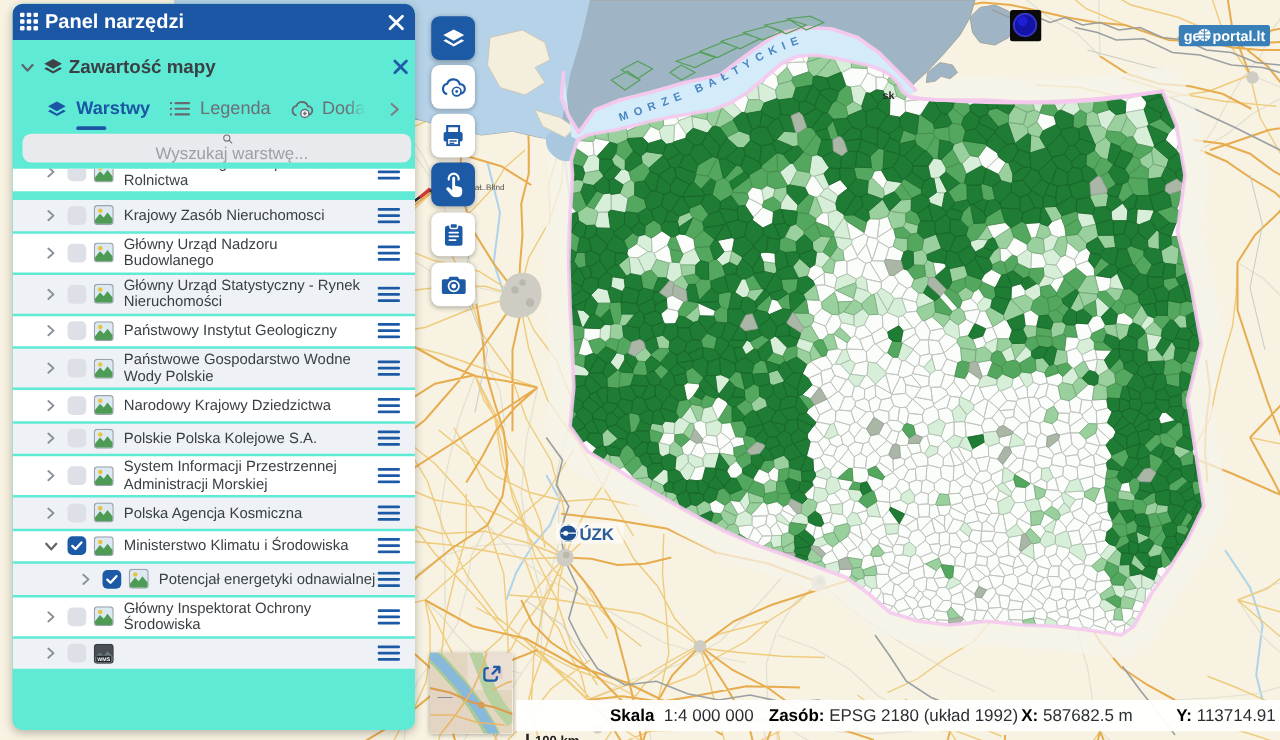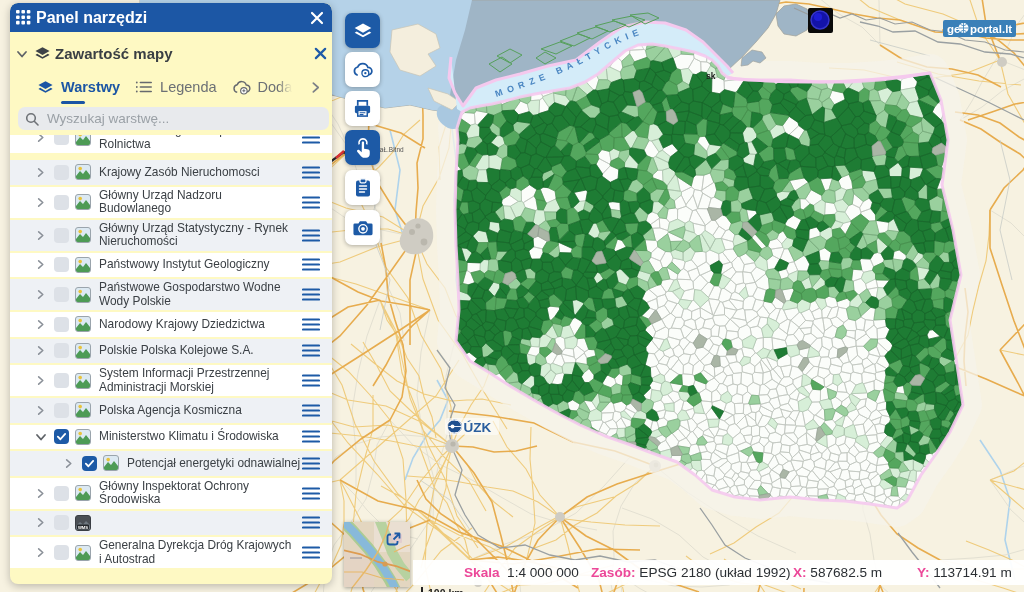--- a/index.html
+++ b/index.html
@@ -1,56 +1,56 @@
 <!DOCTYPE html>
 <html><head><meta charset="utf-8">
 <style>
 * { margin:0; padding:0; box-sizing:border-box; }
 html,body { width:1024px; height:592px; overflow:hidden; font-family:"Liberation Sans",sans-serif; }
 #stage { position:relative; width:1024px; height:592px; background:#f7f2e1; }
 #map { position:absolute; inset:0; }
-#panel { position:absolute; left:10px; top:3px; width:322px; height:581px; background:#fef9c3; border-radius:8px; box-shadow:0 2px 8px rgba(0,0,0,0.25); overflow:hidden; }
+#panel { position:absolute; left:10px; top:3px; width:322px; height:581px; background:#5eead4; border-radius:8px; box-shadow:0 2px 8px rgba(0,0,0,0.25); overflow:hidden; }
 #phead { height:29px; background:#1c57a5; display:flex; align-items:center; padding:0 8px 0 6px; border-radius:8px 8px 0 0; }
 #phead .ttl { color:#fff; font-size:16px; font-weight:bold; margin-left:5px; }
 #phead .gicon, #phead .x { display:flex; }
 #phead .x { margin-left:auto; }
 #sect { display:flex; align-items:center; padding:13px 5px 6px 6px; }
 #sect .st { font-size:15px; font-weight:bold; color:#3a3f44; margin-left:4px; }
 #sect .x { margin-left:auto; display:flex; }
 #sect > svg, #sect > span { display:flex; }
 #sect > svg:first-child { margin-right:6px; }
 #tabs { display:flex; align-items:center; padding:8px 10px 0 27px; height:30px; }
 .tab { display:flex; align-items:center; gap:7px; color:#6c7075; font-size:14.5px; }
 .tab.on { color:#1b55a4; font-weight:bold; position:relative; }
 .tab.on:after { content:""; position:absolute; left:24px; top:22px; width:24px; height:3px; background:#1b55a4; border-radius:2px; }
 #tabs .sp { width:15px; }
 #tabs .fade { -webkit-mask-image:linear-gradient(90deg,#000 55%,transparent 95%); mask-image:linear-gradient(90deg,#000 55%,transparent 95%); width:36px; overflow:hidden; white-space:nowrap; }
 #tabs .arrow { margin-left:auto; display:flex; }
 #searchwrap { padding:9px 3px 2px 8px; }
-#search { height:23px; background:#e8eaed; border-radius:7px; display:flex; align-items:center; padding:0 8px 0 7px; }
+#search { height:23px; background:#e8eaed; border-radius:7px; display:flex; align-items:center; padding:0 8px 0 24px;flex-direction:column; }
 #search .ph { color:#9aa0a6; font-size:13.5px; margin-left:8px; }
 #rows { position:absolute; top:132px; left:0; right:0; bottom:0; overflow:hidden; }
 #rowsinner { position:relative; top:-13px; }
 .row { display:flex; align-items:center; min-height:24.5px; margin-bottom:2px; padding:2px 12px 2px 25px; background:#fff; }
 .row.first { margin-bottom:7px; }
 .row.alt { background:#eef1f5; }
 .rchev { display:flex; width:15px; flex:none; }
 .cb { width:15px; height:15px; border-radius:4px; background:#dde1e7; flex:none; margin-left:4px; display:flex; align-items:center; justify-content:center; }
 .cb.on { background:#1d5aa6; }
 .thumb { flex:none; margin-left:6px; display:flex; }
 .rtxt { font-size:11.9px; color:#3b4045; line-height:13.5px; margin-left:8px; white-space:nowrap; }
 .rburger { margin-left:auto; display:flex; }
 #toolbar { position:absolute; left:345px; top:0; width:35px; }
 .tbtn { position:absolute; left:0; width:35px; height:35px; background:#fff; border-radius:7px; box-shadow:0 1px 4px rgba(0,0,0,0.3); display:flex; align-items:center; justify-content:center; }
 .tbtn.active { background:#1d5aa6; }
 #minimap { position:absolute; left:344px; top:522px; width:66px; height:65px; box-shadow:0 1px 4px rgba(0,0,0,0.35); overflow:hidden; }
 #mmexp { position:absolute; right:8px; top:9px; }
 #bbar { position:absolute; left:413px; top:560px; width:611px; height:25px; background:rgba(255,255,255,0.95); }
 #bbar span { position:absolute; top:4.5px; font-size:13.6px; color:#2b2f33; white-space:nowrap; }
-#bbar b { color:#ec4899; }
+#bbar b { color:#000000;margin-left:24px; }
 #scale { position:absolute; left:421px; top:587px; width:37px; height:14px; border-left:2px solid #222; border-bottom:2px solid #222; }
 #scale div { font-size:10.5px; font-weight:bold; color:#222; white-space:nowrap; padding-left:5px; }
 </style></head>
 <body>
 <div id="stage">
 <div id="map"><svg width="1024" height="592" viewBox="0 0 1024 592">
 <rect width="1024" height="592" fill="#f7f2e1"></rect>
 
 <g fill="none" stroke="#aed3ec" stroke-width="1.6">
 <path d="M452 128 456 160 454 200 458 240 456 280 462 320 468 352 480 368"></path>
@@ -562,43 +562,20 @@
               </svg>
             </span>
             <span class="rburger">
               <svg width="18" height="13" viewBox="0 0 18 13">
                 <g stroke="#1d5aa6" stroke-width="2.1" stroke-linecap="round">
                   <path d="M1 1.5h16M1 6.5h16M1 11.5h16"></path>
                 </g>
               </svg>
             </span>
           </div>
-          <div class="row">
-            <span class="rchev">
-              <svg width="11" height="11" viewBox="0 0 12 12">
-                <path d="M4 2 8.5 6 4 10" stroke="#8a9098" stroke-width="1.7" fill="none" stroke-linecap="round" stroke-linejoin="round"></path>
-              </svg>
-            </span>
-            <span class="cb"></span>
-            <span class="thumb">
-              <svg width="16" height="16" viewBox="0 0 16 16">
-                <rect x="0.5" y="0.5" width="15" height="15" rx="2.5" fill="#dce9f2" stroke="#9aa4ac"></rect>
-                <path d="M1 12 5 7 8 10 11 6 15 11 15 13.5 A2 2 0 0 1 13.5 15 L2.5 15 A2 2 0 0 1 1 13.5Z" fill="#4d9b55"></path>
-                <circle cx="5.2" cy="4.6" r="1.8" fill="#e8c33c"></circle>
-              </svg>
-            </span>
-            <div class="rtxt">Generalna Dyrekcja Dróg Krajowych<br>i Autostrad</div>
-            <span class="rburger">
-              <svg width="18" height="13" viewBox="0 0 18 13">
-                <g stroke="#1d5aa6" stroke-width="2.1" stroke-linecap="round">
-                  <path d="M1 1.5h16M1 6.5h16M1 11.5h16"></path>
-                </g>
-              </svg>
-            </span>
-          </div>
         </div>
       </div>
 </div>
 <div id="toolbar">
 <div class="tbtn active" style="top:13px">
         <svg width="20" height="20" viewBox="0 0 24 24">
           <path d="M12 3 22 8.5 12 14 2 8.5Z" fill="#fff"></path>
           <path d="M4.5 12.5 2 14l10 5.5L22 14l-2.5-1.5L12 17Z" fill="#fff"></path>
         </svg>
       </div>

